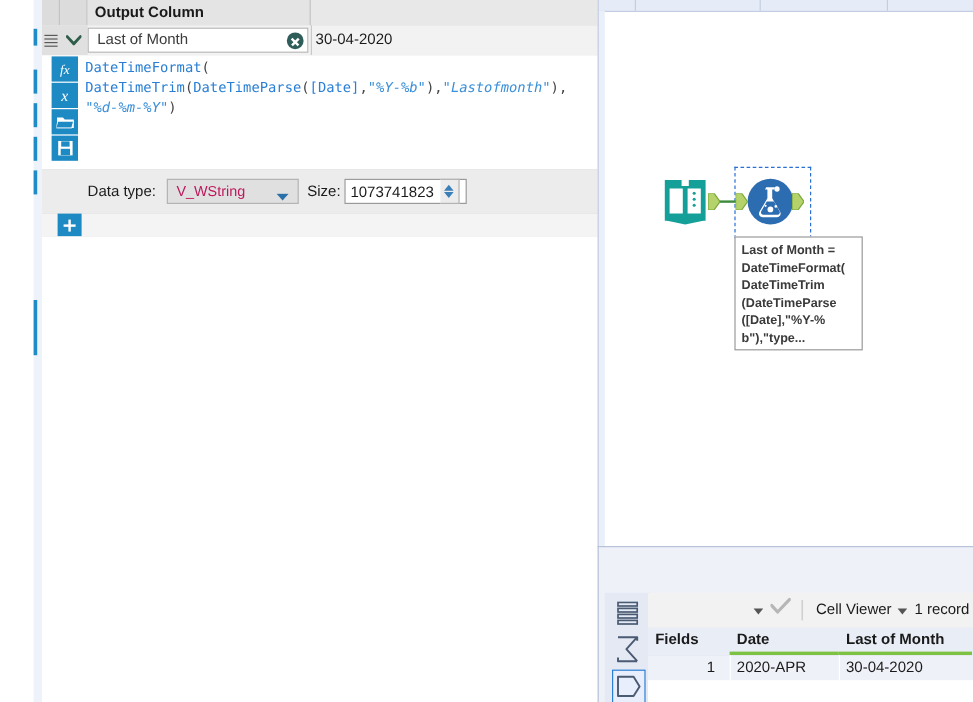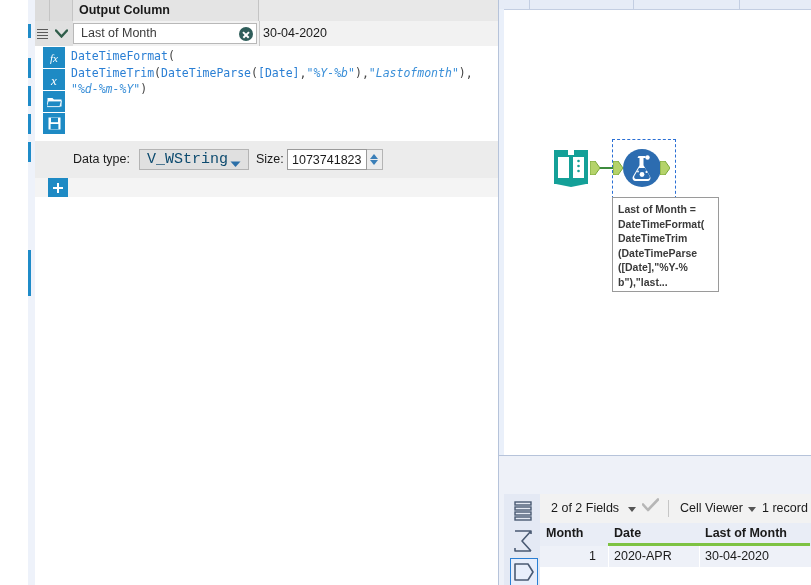--- a/index.html
+++ b/index.html
@@ -107,24 +107,24 @@
   
   .dtbar{
     position:absolute;left:7px;top:141px;right:16px;height:37px;background:#ececec;
     border-bottom:1px solid #cfcfcf;
   }
   .dtlabel{position:absolute;top:11px;font-size:12.5px;color:#1a1a1a;}
   .dtselect{
     position:absolute;left:104px;top:8px;width:110px;height:21px;
     background:#e0e0e0;border:1px solid #b4b4b4;box-sizing:border-box;cursor:pointer;
   }
-  .dtselect .v{position:absolute;left:7px;top:0;line-height:19px;font-size:15px;color:#0c4a6e;font-family:Liberation Mono, monospace;}
+  .dtselect .v{position:absolute;left:7px;top:0;line-height:19px;font-size:12px;color:#be185d;}
   .dtselect .car{position:absolute;right:7px;top:7px;}
   .szbox{
-    position:absolute;left:252px;top:8px;width:80px;height:21px;background:#fff;
+    position:absolute;left:252px;top:8px;width:102px;height:21px;background:#fff;
     border:1px solid #9a9a9a;box-sizing:border-box;
   }
   .szbox input{
     border:0;outline:0;width:100%;height:19px;padding:0 4px;box-sizing:border-box;
     font-family:"Liberation Sans",sans-serif;font-size:12.5px;color:#1a1a1a;background:transparent;
   }
   .spin{
     position:absolute;left:332px;top:8px;width:16px;height:21px;
     background:#ececec;border:1px solid #b4b4b4;border-left:none;box-sizing:border-box;cursor:pointer;
   }
@@ -382,21 +382,21 @@
     <svg width="10" height="14" viewBox="0 0 10 14">
         <path d="M0 0 h5 l5 7 l-5 7 h-5 z" fill="#b5d36a" stroke="#7aa83a" stroke-width="1"></path>
       </svg>
   </div>
 
   <div class="annot-box">Last of Month =
 DateTimeFormat(
 DateTimeTrim
 (DateTimeParse
 ([Date],"%Y-%
-b"),"last...</div>
+b"),"type...</div>
 
   <div class="results">
 
     <div class="res-rail">
       <div class="rail-btn" style="top:4px;">
         <svg width="20" height="20" viewBox="0 0 20 20">
           <rect x="2" y="1" width="16" height="3" fill="none" stroke="#4a5a73" stroke-width="1.4"></rect>
           <rect x="2" y="6" width="16" height="3" fill="none" stroke="#4a5a73" stroke-width="1.4"></rect>
           <rect x="2" y="11" width="16" height="3" fill="none" stroke="#4a5a73" stroke-width="1.4"></rect>
           <rect x="2" y="16" width="16" height="3" fill="none" stroke="#4a5a73" stroke-width="1.4"></rect>
@@ -408,36 +408,35 @@
         </svg>
       </div>
       <div class="rail-btn sel" style="top:64px;">
         <svg width="22" height="20" viewBox="0 0 22 20">
           <path d="M2 2 h13 l5 8 l-5 8 h-13 z" stroke="#4a5a73" stroke-width="1.6" fill="none" stroke-linejoin="round"></path>
         </svg>
       </div>
     </div>
 
     <div class="res-toolbar">
-      <span class="tb-item" style="left:11px;">2 of 2 Fields</span>
       <span class="tb-caret" style="left:88px;"></span>
       <span class="tb-item" style="left:102px;">
         <svg width="17" height="14" viewBox="0 0 17 14">
             <path d="M1 6.5 L6 12 L16 1.5" stroke="#b6b6b6" stroke-width="2.6" fill="none" stroke-linecap="round" stroke-linejoin="round"></path>
           </svg>
       </span>
       <span class="tb-sep" style="left:128px;"></span>
       <span class="tb-item" style="left:140px;">Cell Viewer</span>
       <span class="tb-caret" style="left:208px;"></span>
       <span class="tb-item" style="left:222px;">1 record d</span>
     </div>
 
     <div class="res-grid">
       <div class="rg-head">
-        <div class="rg-h" style="left:0;width:68px;">Month</div>
+        <div class="rg-h" style="left:0;width:68px;">Fields</div>
         <div class="rg-h green" style="left:68px;width:91px;">Date</div>
         <div class="rg-h green" style="left:159px;width:111px;">Last of Month</div>
       </div>
       <div class="rg-row">
         <div class="rg-c num" style="left:0;width:62px;">1</div>
         <div class="rg-vsep" style="left:68px;height:21px;"></div>
         <div class="rg-c" style="left:68px;width:91px;">2020-APR</div>
         <div class="rg-vsep" style="left:159px;height:21px;"></div>
         <div class="rg-c" style="left:159px;width:111px;">30-04-2020</div>
       </div>

